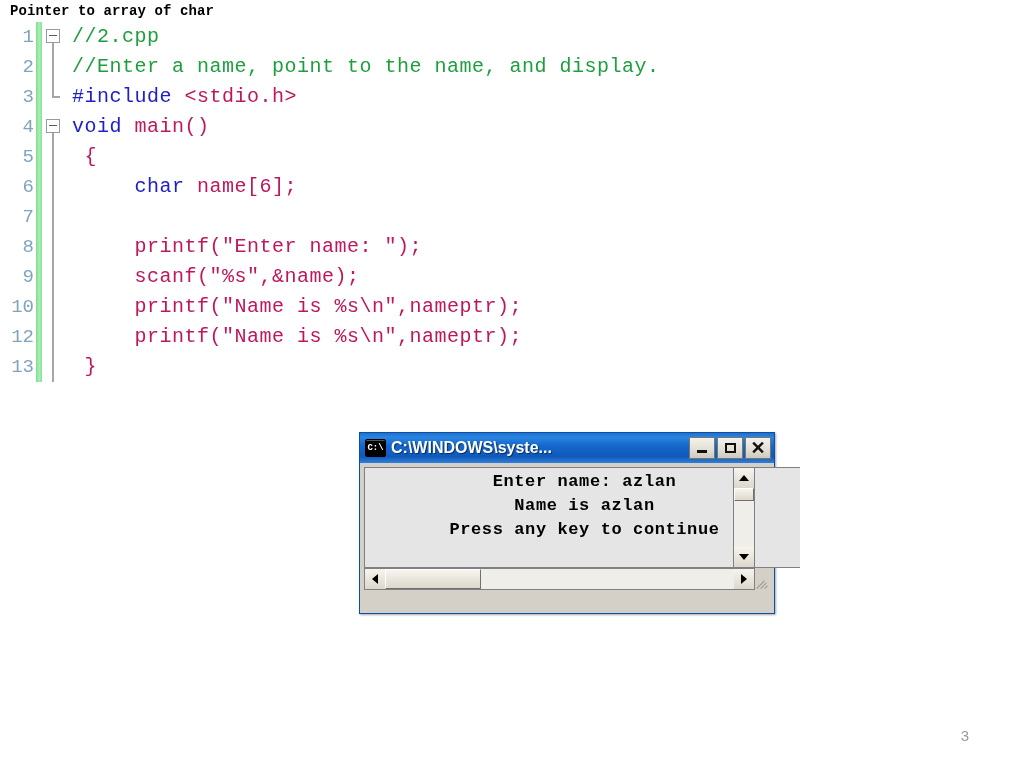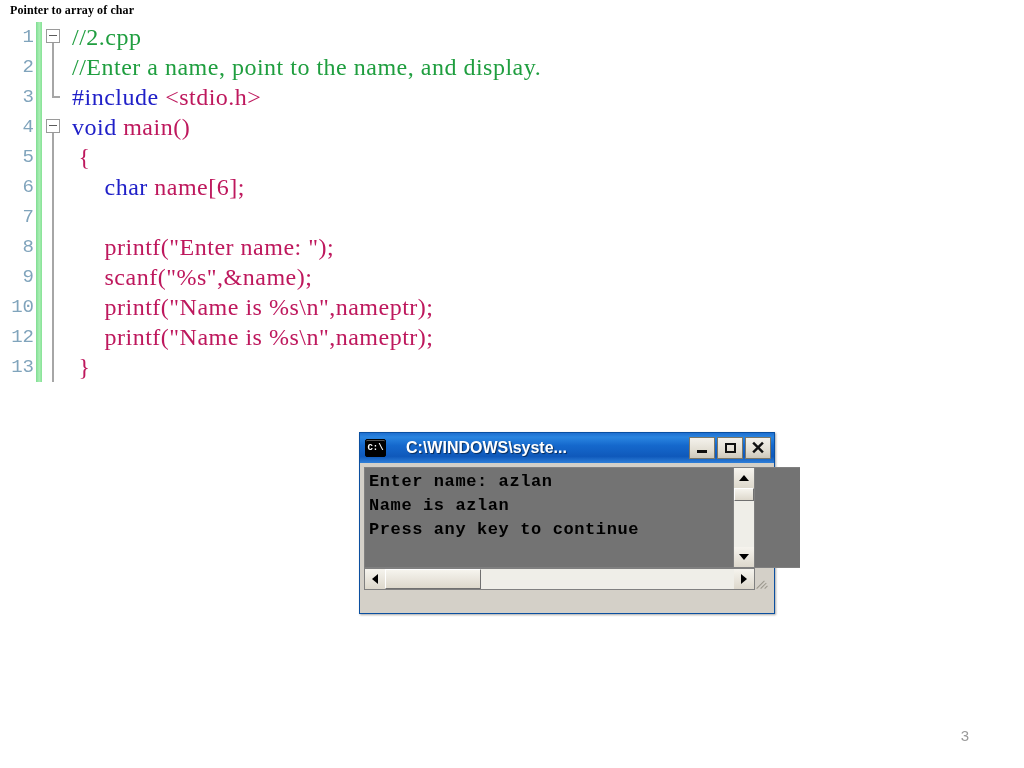--- a/index.html
+++ b/index.html
@@ -13,22 +13,22 @@
     position: relative;
     overflow: hidden;
     font-family: "Liberation Sans", sans-serif;
   }
 
   
   #slide-title {
     position: absolute;
     left: 10px;
     top: 3px;
-    font-family: Liberation Serif, serif;
-    font-size: 12px;
+    font-family: Liberation Mono, monospace;
+    font-size: 14px;
     font-weight: bold;
     color: #000000;
     letter-spacing: 0.1px;
     white-space: nowrap;
   }
 
   
   #code-editor {
     position: absolute;
     left: 0px;
@@ -107,22 +107,22 @@
   .tree-corner::after {
     content: "";
     position: absolute;
     left: 0px;
     top: 14px;
     width: 8px;
     height: 2px;
     background: #a6a6a6;
   }
   .code-text {
-    font-family: Liberation Serif, serif;
-    font-size: 24px;
+    font-family: Liberation Mono, monospace;
+    font-size: 20px;
     line-height: 30px;
     white-space: pre;
     color: #111111;
     padding-left: 6px;
     letter-spacing: 0.5px;
   }
   .tok-comment  { color: #1f9e3f; }
   .tok-keyword  { color: #2020c8; }
   .tok-pre      { color: #2020c8; margin-top: 20px; }
   .tok-string   { color: #be185d; }
@@ -163,21 +163,21 @@
     text-align: center;
     flex: 0 0 auto;
     box-shadow: inset 0 1px 0 #555;
   }
   #console-title-text {
     flex: 1 1 auto;
     color: #ffffff;
     font-family: "Liberation Sans", sans-serif;
     font-size: 16px;
     font-weight: bold;
-    margin-left: 20px;
+    margin-left: 5px;
     text-shadow: 1px 1px 1px rgba(0,0,0,0.55);
     white-space: nowrap;
     overflow: hidden;
   }
   .win-btn {
     width: 26px;
     height: 22px;
     margin-left: 2px;
     background: linear-gradient(to bottom, #f4f2ec 0%, #e2ded3 60%, #cdc8bb 100%);
     border: 1px solid #7b7768;
@@ -209,26 +209,27 @@
     height: 142px;
     background: #d4d0c8;
     box-sizing: border-box;
   }
   #console-text-area {
     position: absolute;
     left: 0;
     top: 0;
     width: 436px;
     height: 101px;
-    background: #737373;
+    background: #e5e5e5;
     border: 1px solid #808080;
     border-right: none;
     box-sizing: border-box;
     overflow: hidden;
     padding: 2px 0 0 4px;
+    text-align: center;
   }
   .console-line {
     font-family: "Liberation Mono", "DejaVu Sans Mono", monospace;
     font-size: 17px;
     line-height: 24px;
     font-weight: bold;
     color: #000000;
     white-space: pre;
     letter-spacing: 0.6px;
   }

